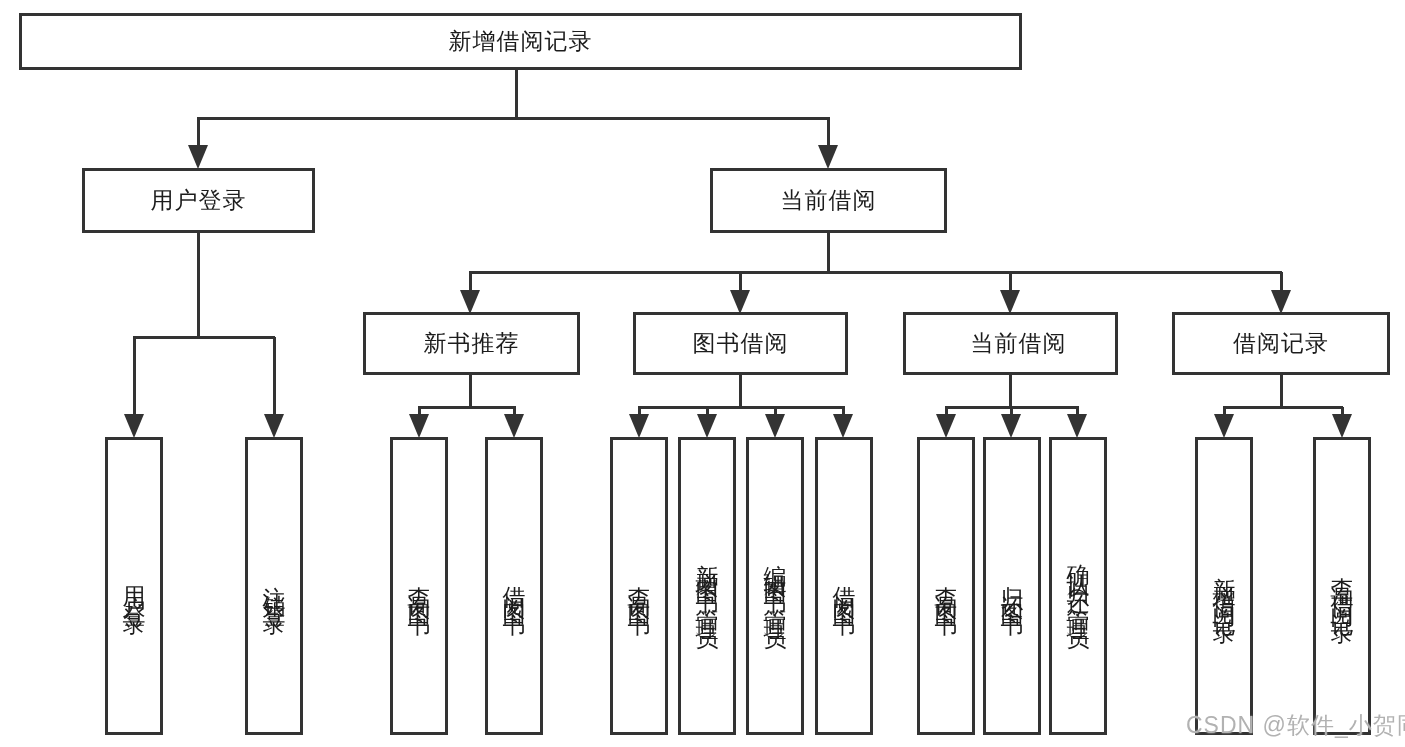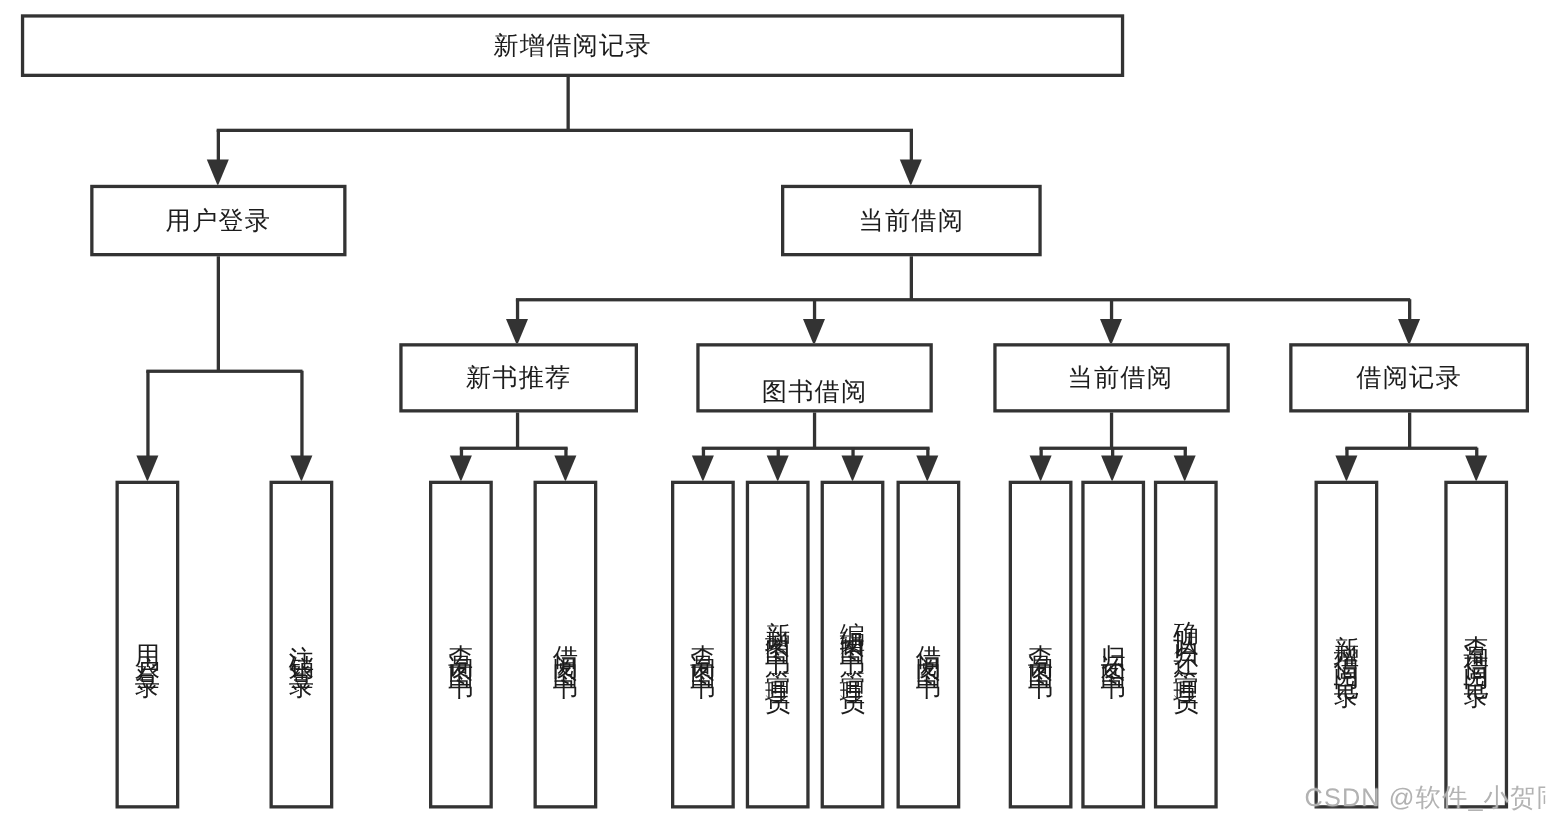--- a/index.html
+++ b/index.html
@@ -96,21 +96,21 @@
   <div class="vline" style="left:1009px;top:272px;height:22px;"></div>
   <div class="vline" style="left:1280px;top:272px;height:22px;"></div>
   <div class="arrow" style="left:460px;top:290px;"></div>
   <div class="arrow" style="left:730px;top:290px;"></div>
   <div class="arrow" style="left:1000px;top:290px;"></div>
   <div class="arrow" style="left:1271px;top:290px;"></div>
 
   <div class="box" style="left:363px;top:312px;width:217px;height:63px;">
     <span>新书推荐</span>
   </div>
-  <div class="box" style="left:633px;top:312px;width:215px;height:63px;align-items:flex-end;">
+  <div class="box" style="left:633px;top:312px;width:215px;height:63px;">
     <span>图书借阅</span>
   </div>
   <div class="box" style="left:903px;top:312px;width:215px;height:63px;padding-left:16px;">
     <span>当前借阅</span>
   </div>
   <div class="box" style="left:1172px;top:312px;width:218px;height:63px;">
     <span>借阅记录</span>
   </div>
 
   <div class="vline" style="left:197px;top:233px;height:105px;"></div>

